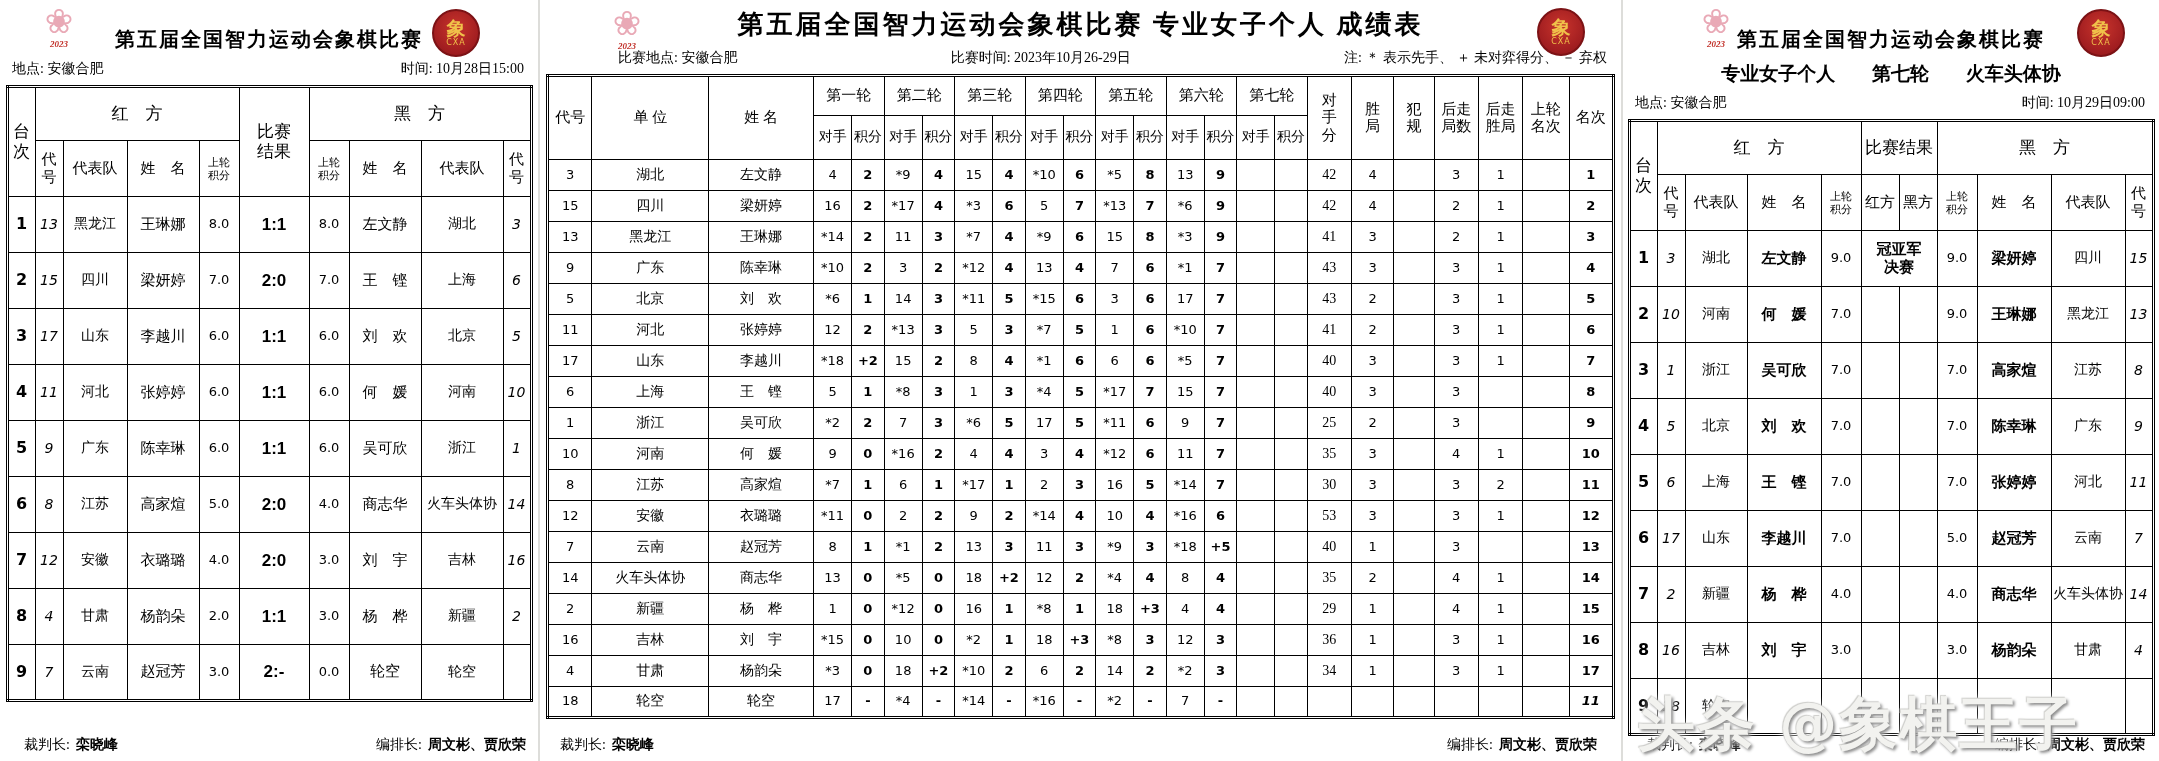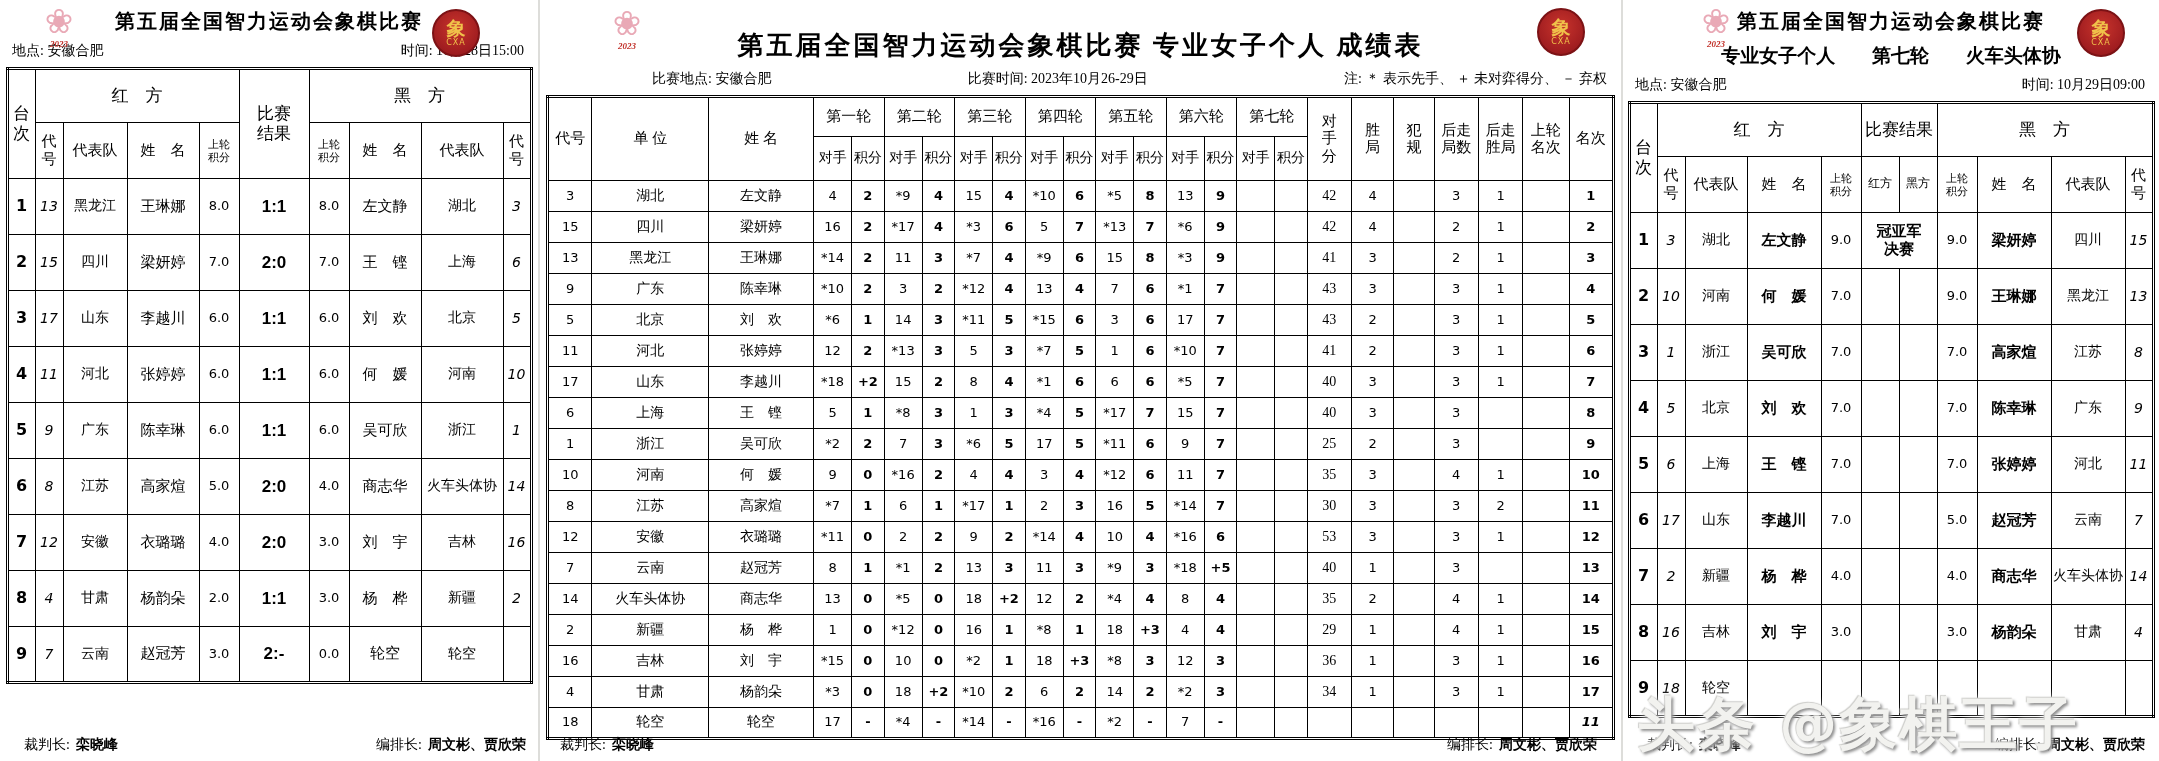--- a/index.html
+++ b/index.html
@@ -9,38 +9,38 @@
     background:#f3f3f1; font-family:"Liberation Serif", serif; color:#000;
   }
   .page { display:flex; width:2159px; height:761px; }
   .panel { position:relative; background:#ffffff; height:761px; }
   .panel-left  { width:540px;  border-right:2px solid #ddddda; }
   .panel-mid   { width:1083px; border-right:2px solid #ddddda; }
   .panel-right { width:536px; }
 
   
   .p-head { position:relative; text-align:center; }
-  .title1 { font-size:20px; font-weight:bold; letter-spacing:2px; padding-top:8px; }
+  .title1 { font-size:20px; font-weight:bold; letter-spacing:2px; padding-top:26px; }
   .title2 { font-size:19px; font-weight:bold; margin-top:8px; }
   .title2 span { margin:0 16px; }
-  .mid-title { font-size:26px; font-weight:bold; letter-spacing:3px; padding-top:28px; white-space:nowrap; }
+  .mid-title { font-size:26px; font-weight:bold; letter-spacing:3px; padding-top:7px; white-space:nowrap; }
 
   .mascot { position:absolute; width:58px; text-align:center; line-height:1; }
   .mascot .flower { font-size:34px; color:#e9a9b6; display:block; }
   .mascot .year { font-size:9px; color:#c2322b; font-weight:bold; font-style:italic; display:block; margin-top:1px; }
   .mascot .micro { height:3px; width:40px; margin:2px auto 0; background:#cf8f8f; opacity:.55; }
   .emblem { position:absolute; width:48px; height:48px; border-radius:50%;
     background:radial-gradient(circle at 50% 38%, #c8342c 0%, #a01d20 70%, #8c1417 100%);
     border:2px solid #7c1215; display:flex; flex-direction:column; align-items:center; justify-content:center; }
   .emblem .char { color:#f0c24a; font-size:19px; font-weight:bold; line-height:19px; }
   .emblem .sub  { color:#f0c24a; font-size:8px; letter-spacing:1px; font-family:"DejaVu Sans",sans-serif; }
 
   .info { display:flex; justify-content:space-between; font-size:14px; margin-top:7px; }
   .panel-left  .info { padding:0 14px 0 12px; }
-  .panel-mid   .info { padding:0 14px 0 112px; font-size:14px; }
+  .panel-mid   .info { padding:0 14px 0 78px; font-size:14px; }
   .panel-right .info { padding:0 14px 0 12px; }
 
   
   table { border-collapse:collapse; table-layout:fixed; margin:7px auto 0; border:3px double #000; }
   th, td { border:1px solid #000; text-align:center; vertical-align:middle;
            white-space:pre-line; overflow:hidden; padding:0 1px; line-height:1.15; }
   thead th { font-weight:normal; font-size:15px; }
   th.small { font-size:11px; line-height:1.1; }
 
   
@@ -49,21 +49,21 @@
   .t-side thead tr:nth-child(2) th { height:56px; }
   .t-side tbody td { height:56px; font-size:15px; }
   .t-side tbody td:nth-child(1) { font-family:"DejaVu Sans",sans-serif; font-weight:bold; font-size:16px; }
   .t-side tbody td:nth-child(2),
   .t-side tbody td:nth-last-child(1) { font-family:"DejaVu Sans",sans-serif; font-style:italic; font-size:14px; }
   .t-side tbody td:nth-child(3),
   .t-side tbody td:nth-last-child(2) { font-size:14px; }
   .t-side tbody td:nth-child(5),
   .t-side tbody td:nth-last-child(4)  { font-family:"DejaVu Sans",sans-serif; font-size:13px; }
   .t-round6 tbody td:nth-child(6) { font-family:Liberation Sans, sans-serif; font-weight:bold; font-size:17px; }
-  .t-pair thead tr:nth-child(2) th.resub { font-size:12px;font-family:Liberation Mono, monospace; }
+  .t-pair thead tr:nth-child(2) th.resub { font-size:15px; }
   .t-pair tbody td:nth-child(4),
   .t-pair tbody td:nth-last-child(3) { font-weight:bold; }
   .t-pair tbody td:nth-child(6) { font-size:15px; font-weight:bold; }
 
   
   .t-mid { width:1069px; }
   .t-mid thead tr:nth-child(1) th { height:40px; font-size:15px; }
   .t-mid thead tr:nth-child(2) th { height:44px; font-size:14px; }
   .t-mid thead th.vert { font-size:13px; }
   .t-mid tbody td { height:31px; font-family:"DejaVu Sans",sans-serif; font-size:13px; }

